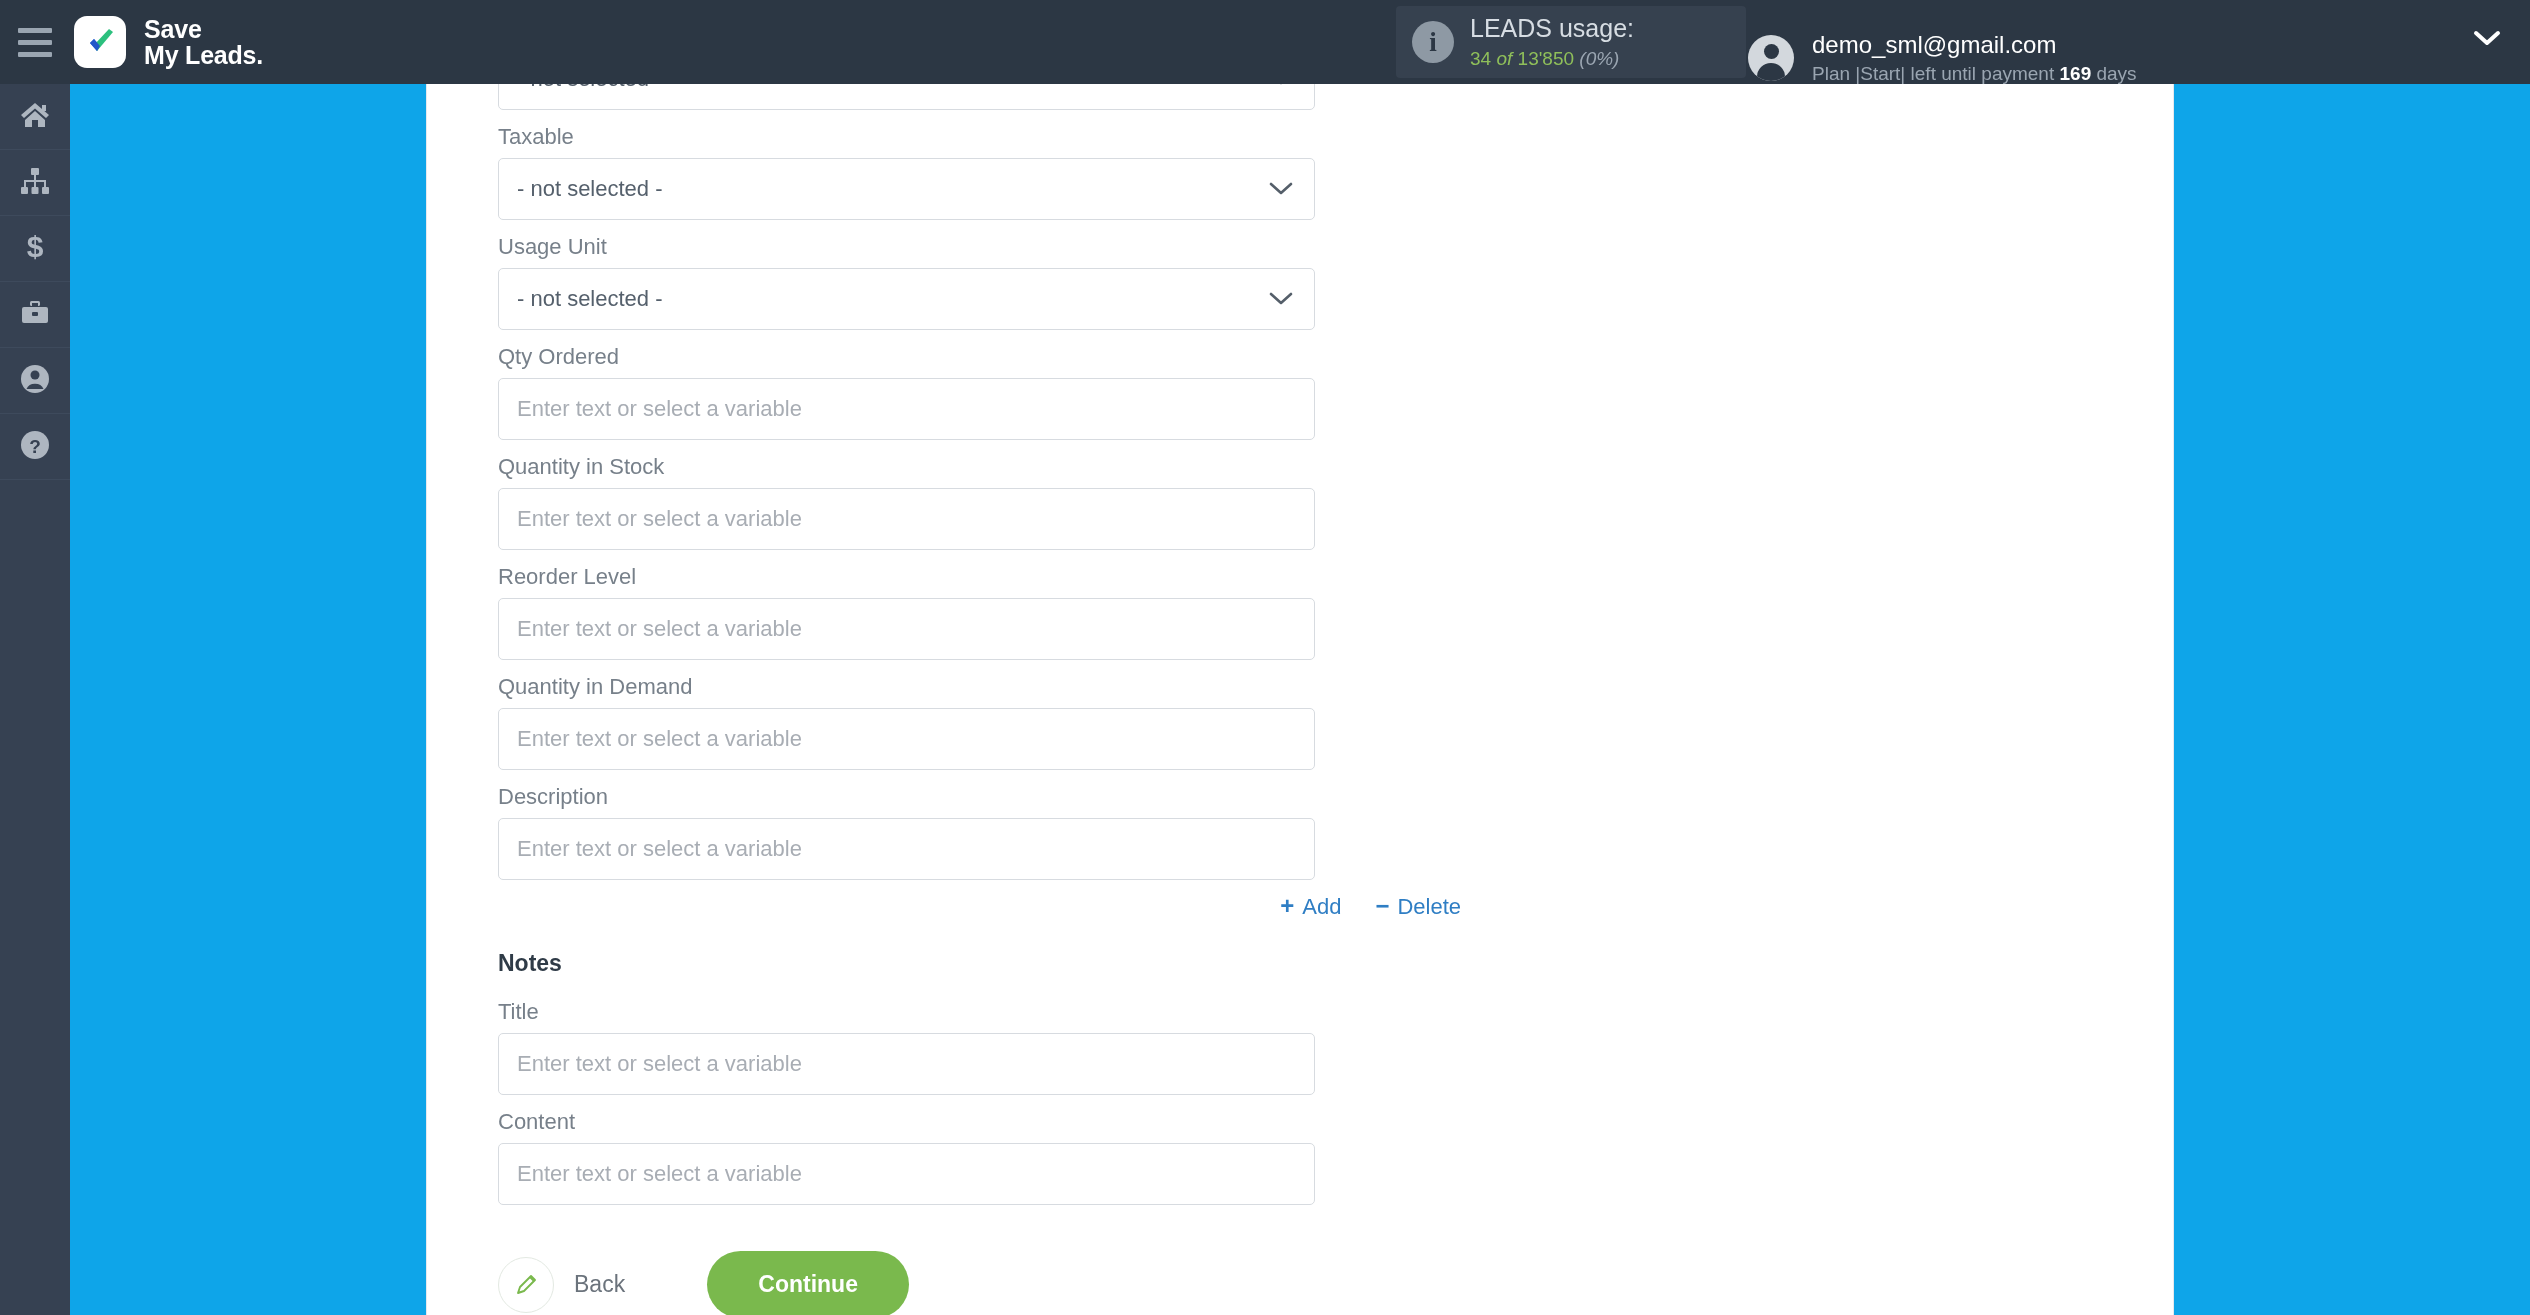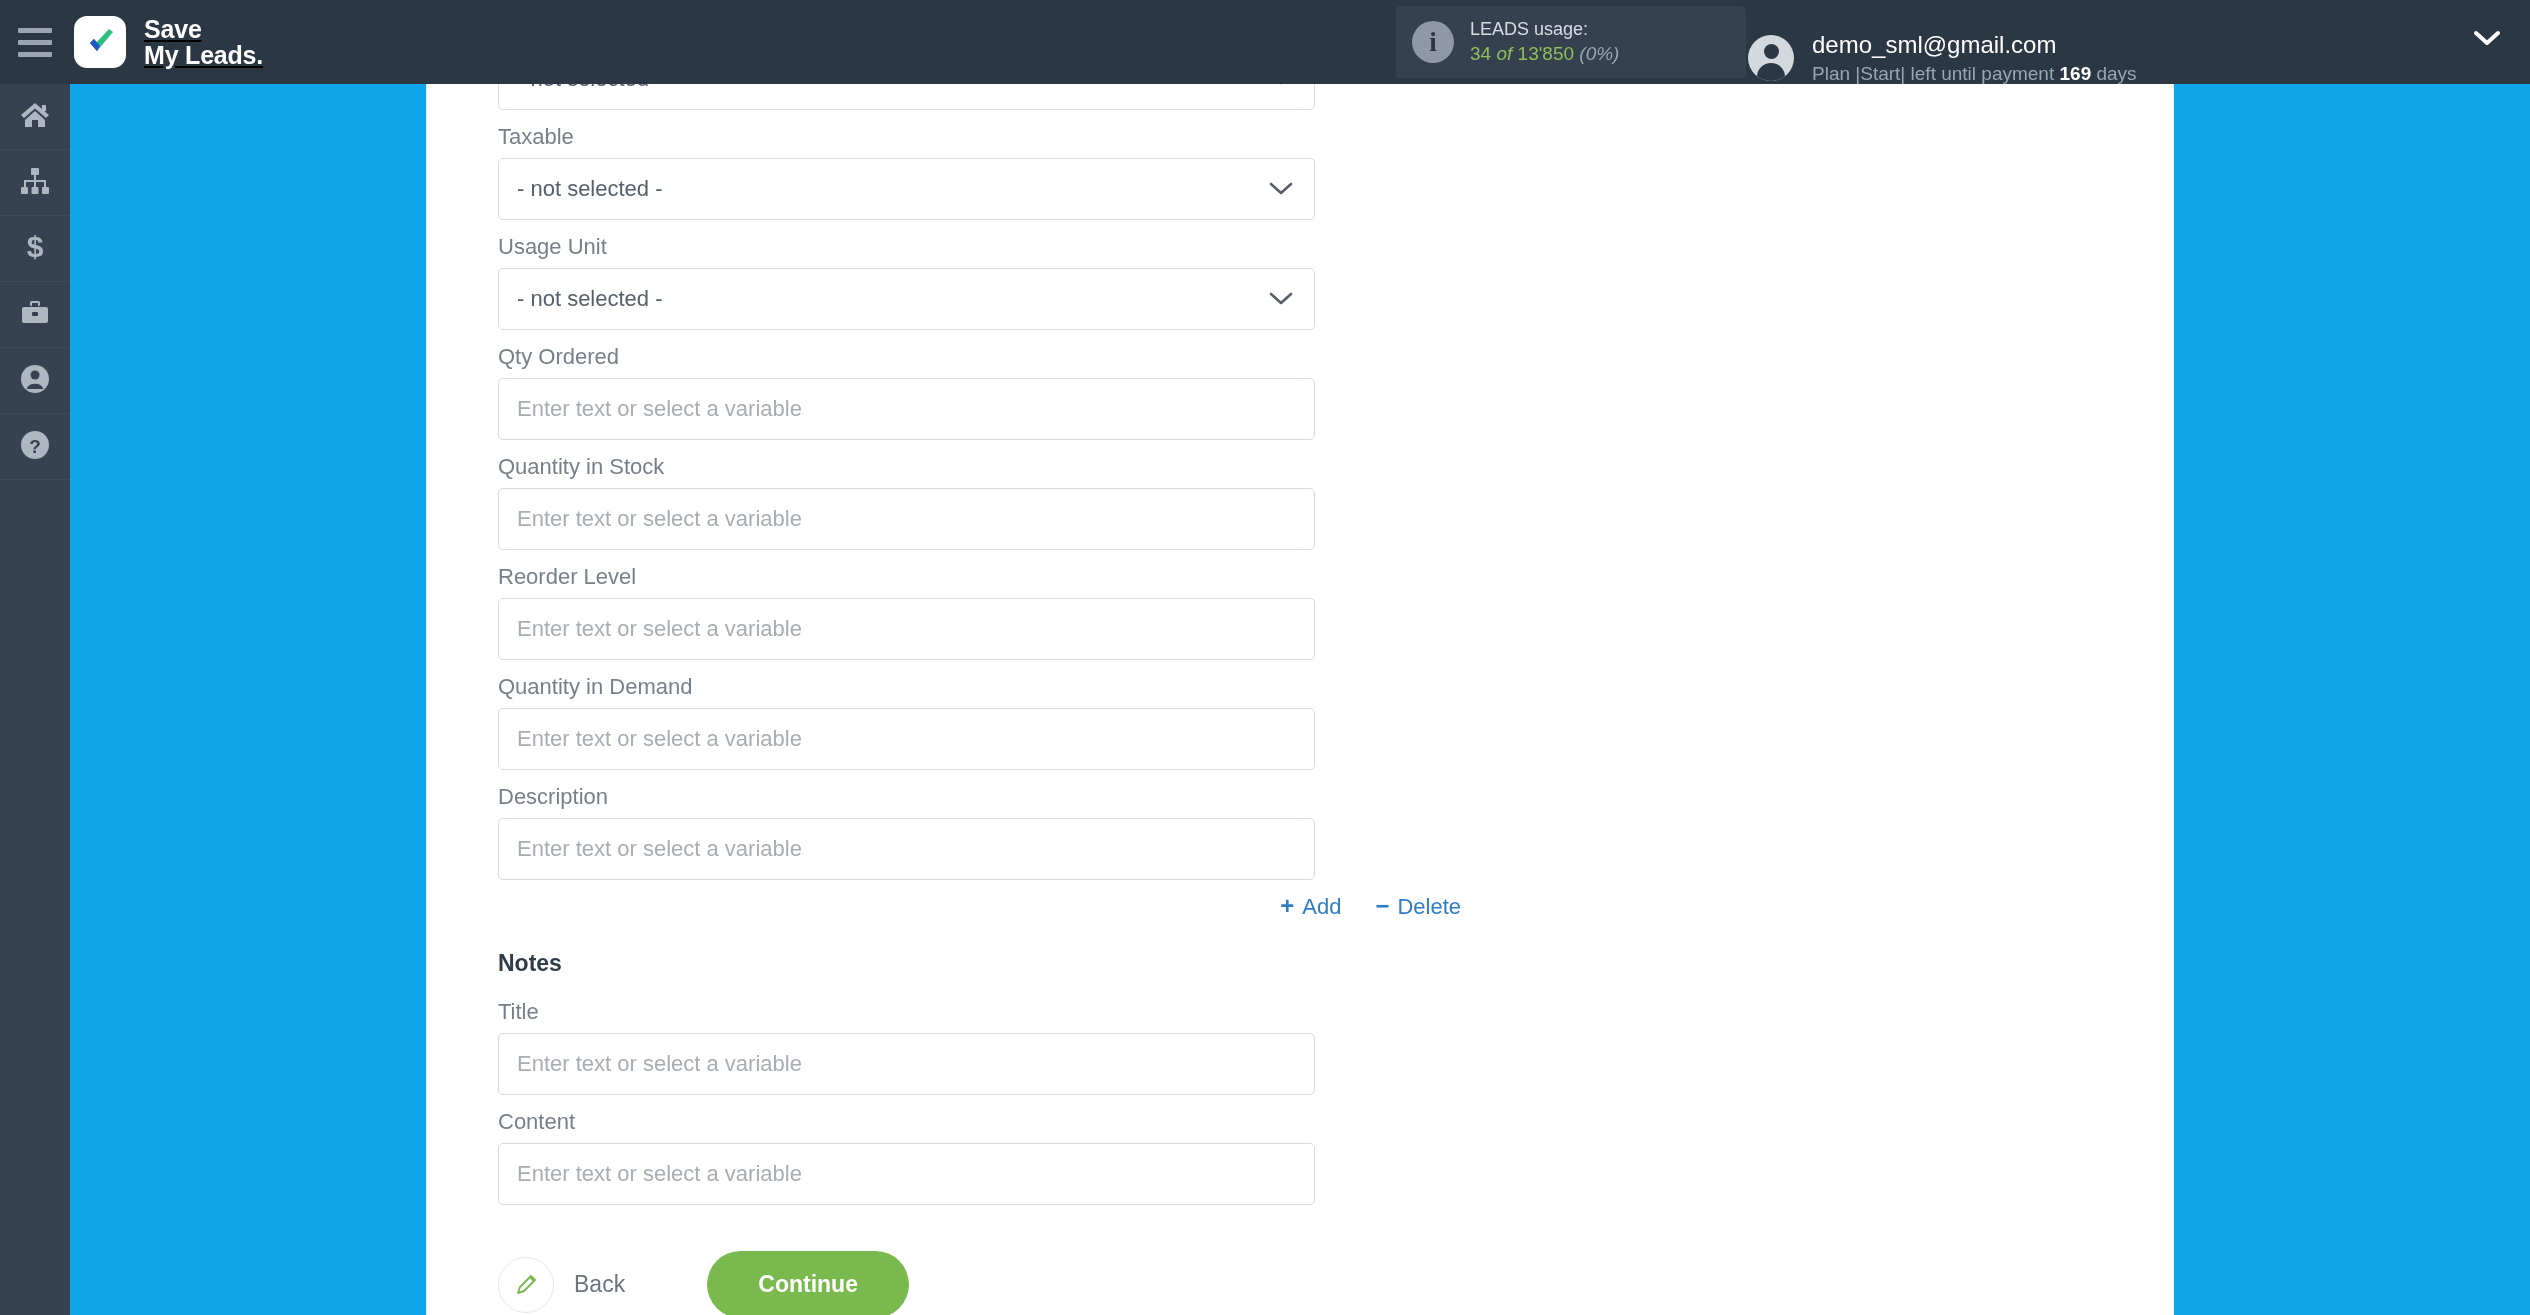--- a/index.html
+++ b/index.html
@@ -41,21 +41,20 @@
     background: #9aa5b1;
     border-radius: 1px;
   }
 
   .brand {
     display: flex;
     align-items: center;
     gap: 18px;
     margin-left: 4px;
     cursor: pointer;
-    text-decoration: underline;
   }
   .brand-mark {
     width: 52px;
     height: 52px;
     background: #ffffff;
     border-radius: 13px;
     display: flex;
     align-items: center;
     justify-content: center;
   }
@@ -86,21 +85,21 @@
     border-radius: 50%;
     background: #8e99a4;
     color: #2c3744;
     font-size: 27px;
     font-weight: bold;
     font-family: "Liberation Serif", serif;
     display: flex; align-items: center; justify-content: center;
     flex: 0 0 auto;
   }
   .leads-lines { line-height: 1.35; }
-  .leads-title { color: #d7dde3; font-size: 18px; }
+  .leads-title { color: #d7dde3; font-size: 25px; }
   .leads-sub { font-size: 19px; color: #8fbf5a; }
   .leads-sub .ital { font-style: italic; }
   .leads-sub .muted { color: #9aa5b1; font-style: italic; }
 
   .account {
     position: absolute;
     left: 1748px;
     top: 16px;
     height: 84px;
     display: flex;

